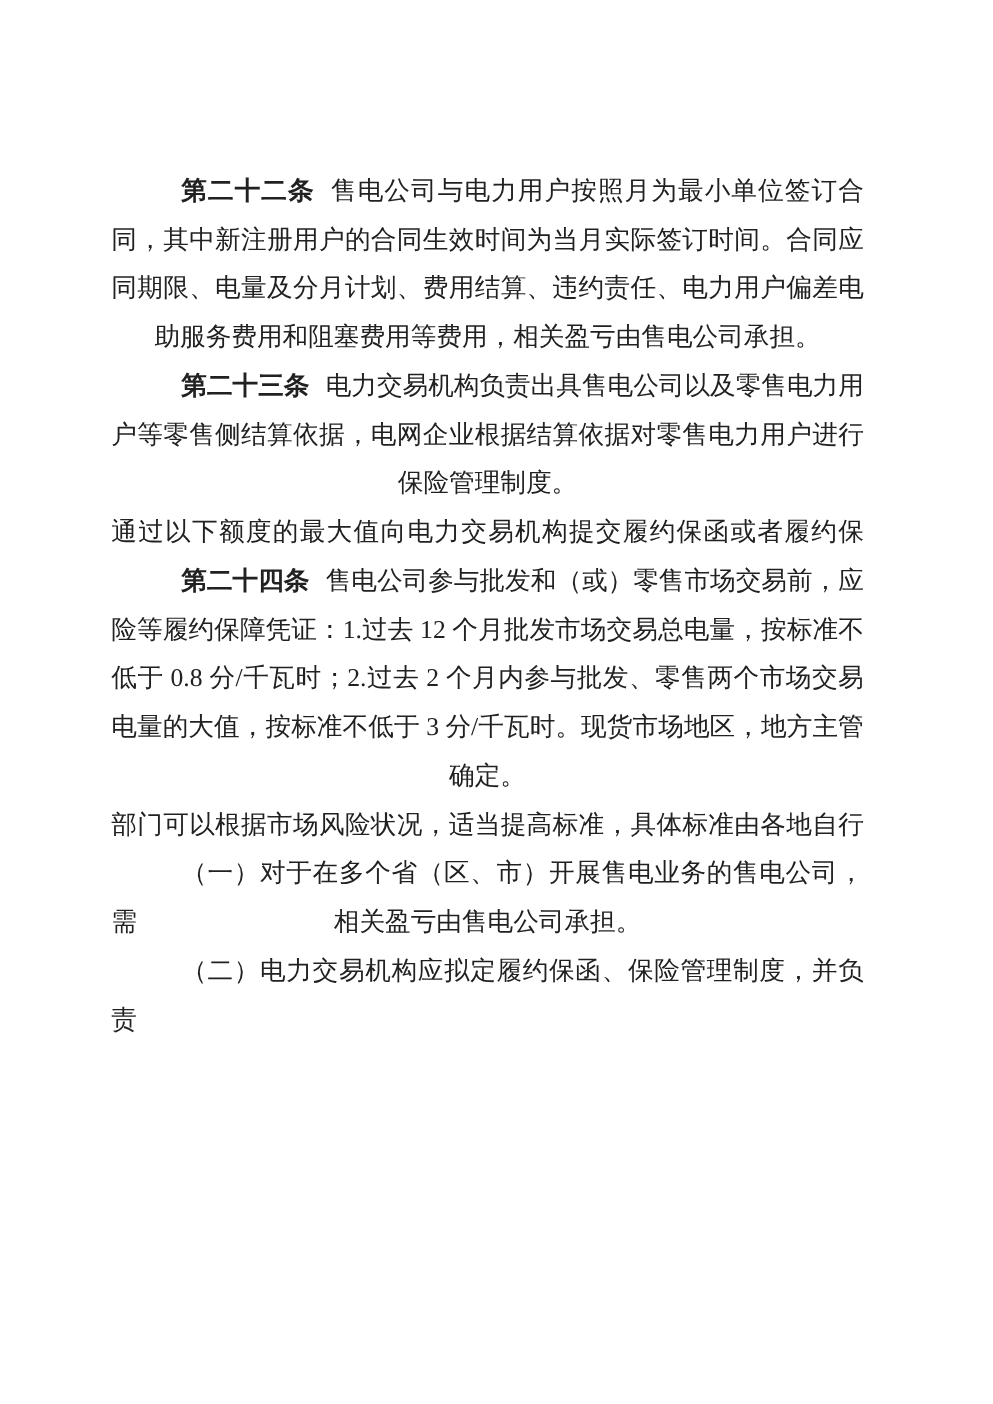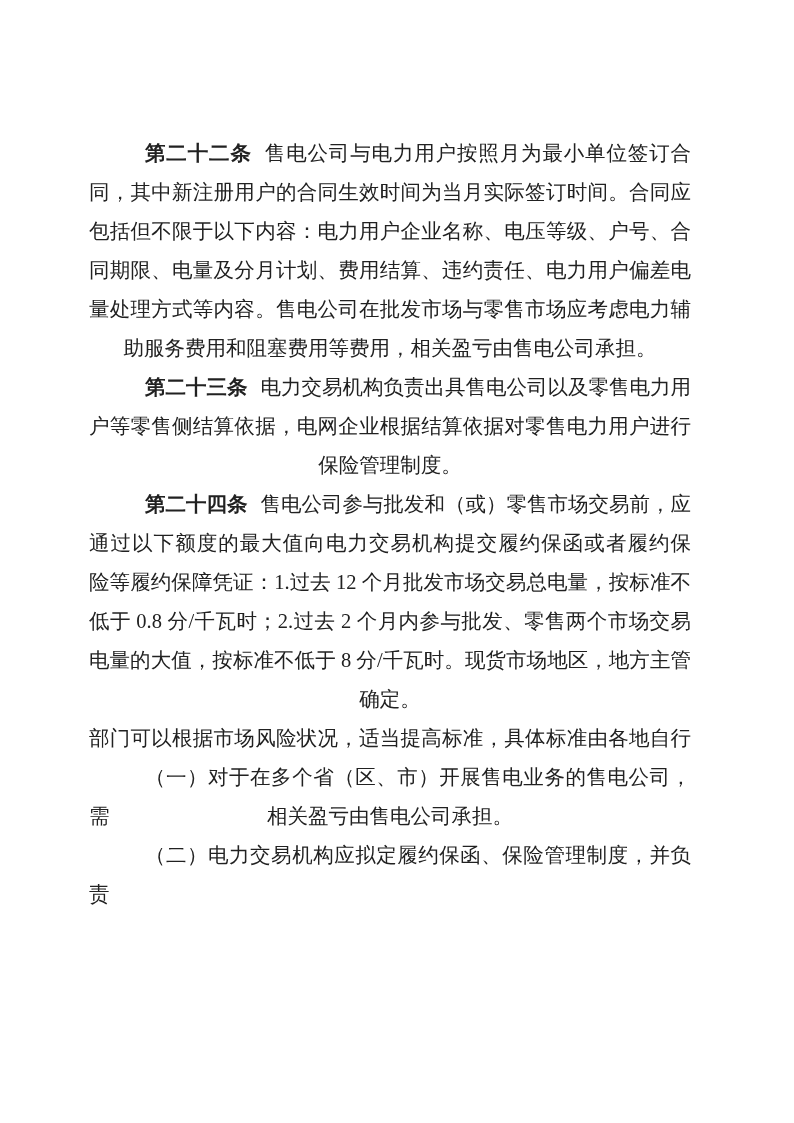--- a/index.html
+++ b/index.html
@@ -54,36 +54,34 @@
   }
 </style>
 </head>
 <body style="background: rgb(255, 255, 255);">
 
 <div class="page">
   <div class="doc-body" style="color: rgb(33, 33, 33);">
       <div class="paragraph">
         <div class="line first full"><span class="lead">第二十二条</span>售电公司与电力用户按照月为最小单位签订合</div>
         <div class="line full">同，其中新注册用户的合同生效时间为当月实际签订时间。合同应</div>
-        <div class="line full">包括但不限于以下内容：电力用户企业名称、电压等级、户号、合</div>
         <div class="line full">同期限、电量及分月计划、费用结算、违约责任、电力用户偏差电</div>
-        <div class="line full">量处理方式等内容。售电公司在批发市场与零售市场应考虑电力辅</div>
         <div class="line end">助服务费用和阻塞费用等费用，相关盈亏由售电公司承担。</div>
       </div>
       <div class="paragraph">
         <div class="line first full"><span class="lead">第二十三条</span>电力交易机构负责出具售电公司以及零售电力用</div>
         <div class="line full">户等零售侧结算依据，电网企业根据结算依据对零售电力用户进行</div>
         <div class="line end">保险管理制度。</div>
       </div>
       <div class="paragraph">
+        <div class="line full">通过以下额度的最大值向电力交易机构提交履约保函或者履约保</div>
         <div class="line first full"><span class="lead">第二十四条</span>售电公司参与批发和（或）零售市场交易前，应</div>
-        <div class="line full">通过以下额度的最大值向电力交易机构提交履约保函或者履约保</div>
         <div class="line full">险等履约保障凭证：1.过去 12 个月批发市场交易总电量，按标准不</div>
         <div class="line full">低于 0.8 分/千瓦时；2.过去 2 个月内参与批发、零售两个市场交易</div>
-        <div class="line full">电量的大值，按标准不低于 8 分/千瓦时。现货市场地区，地方主管</div>
+        <div class="line full">电量的大值，按标准不低于 3 分/千瓦时。现货市场地区，地方主管</div>
         <div class="line end">确定。</div>
         <div class="line full">部门可以根据市场风险状况，适当提高标准，具体标准由各地自行</div>
       </div>
       <div class="paragraph">
         <div class="line first full">（一）对于在多个省（区、市）开展售电业务的售电公司，需</div>
         <div class="line end">相关盈亏由售电公司承担。</div>
       </div>
       <div class="paragraph">
         <div class="line first full">（二）电力交易机构应拟定履约保函、保险管理制度，并负责</div>
       </div>

